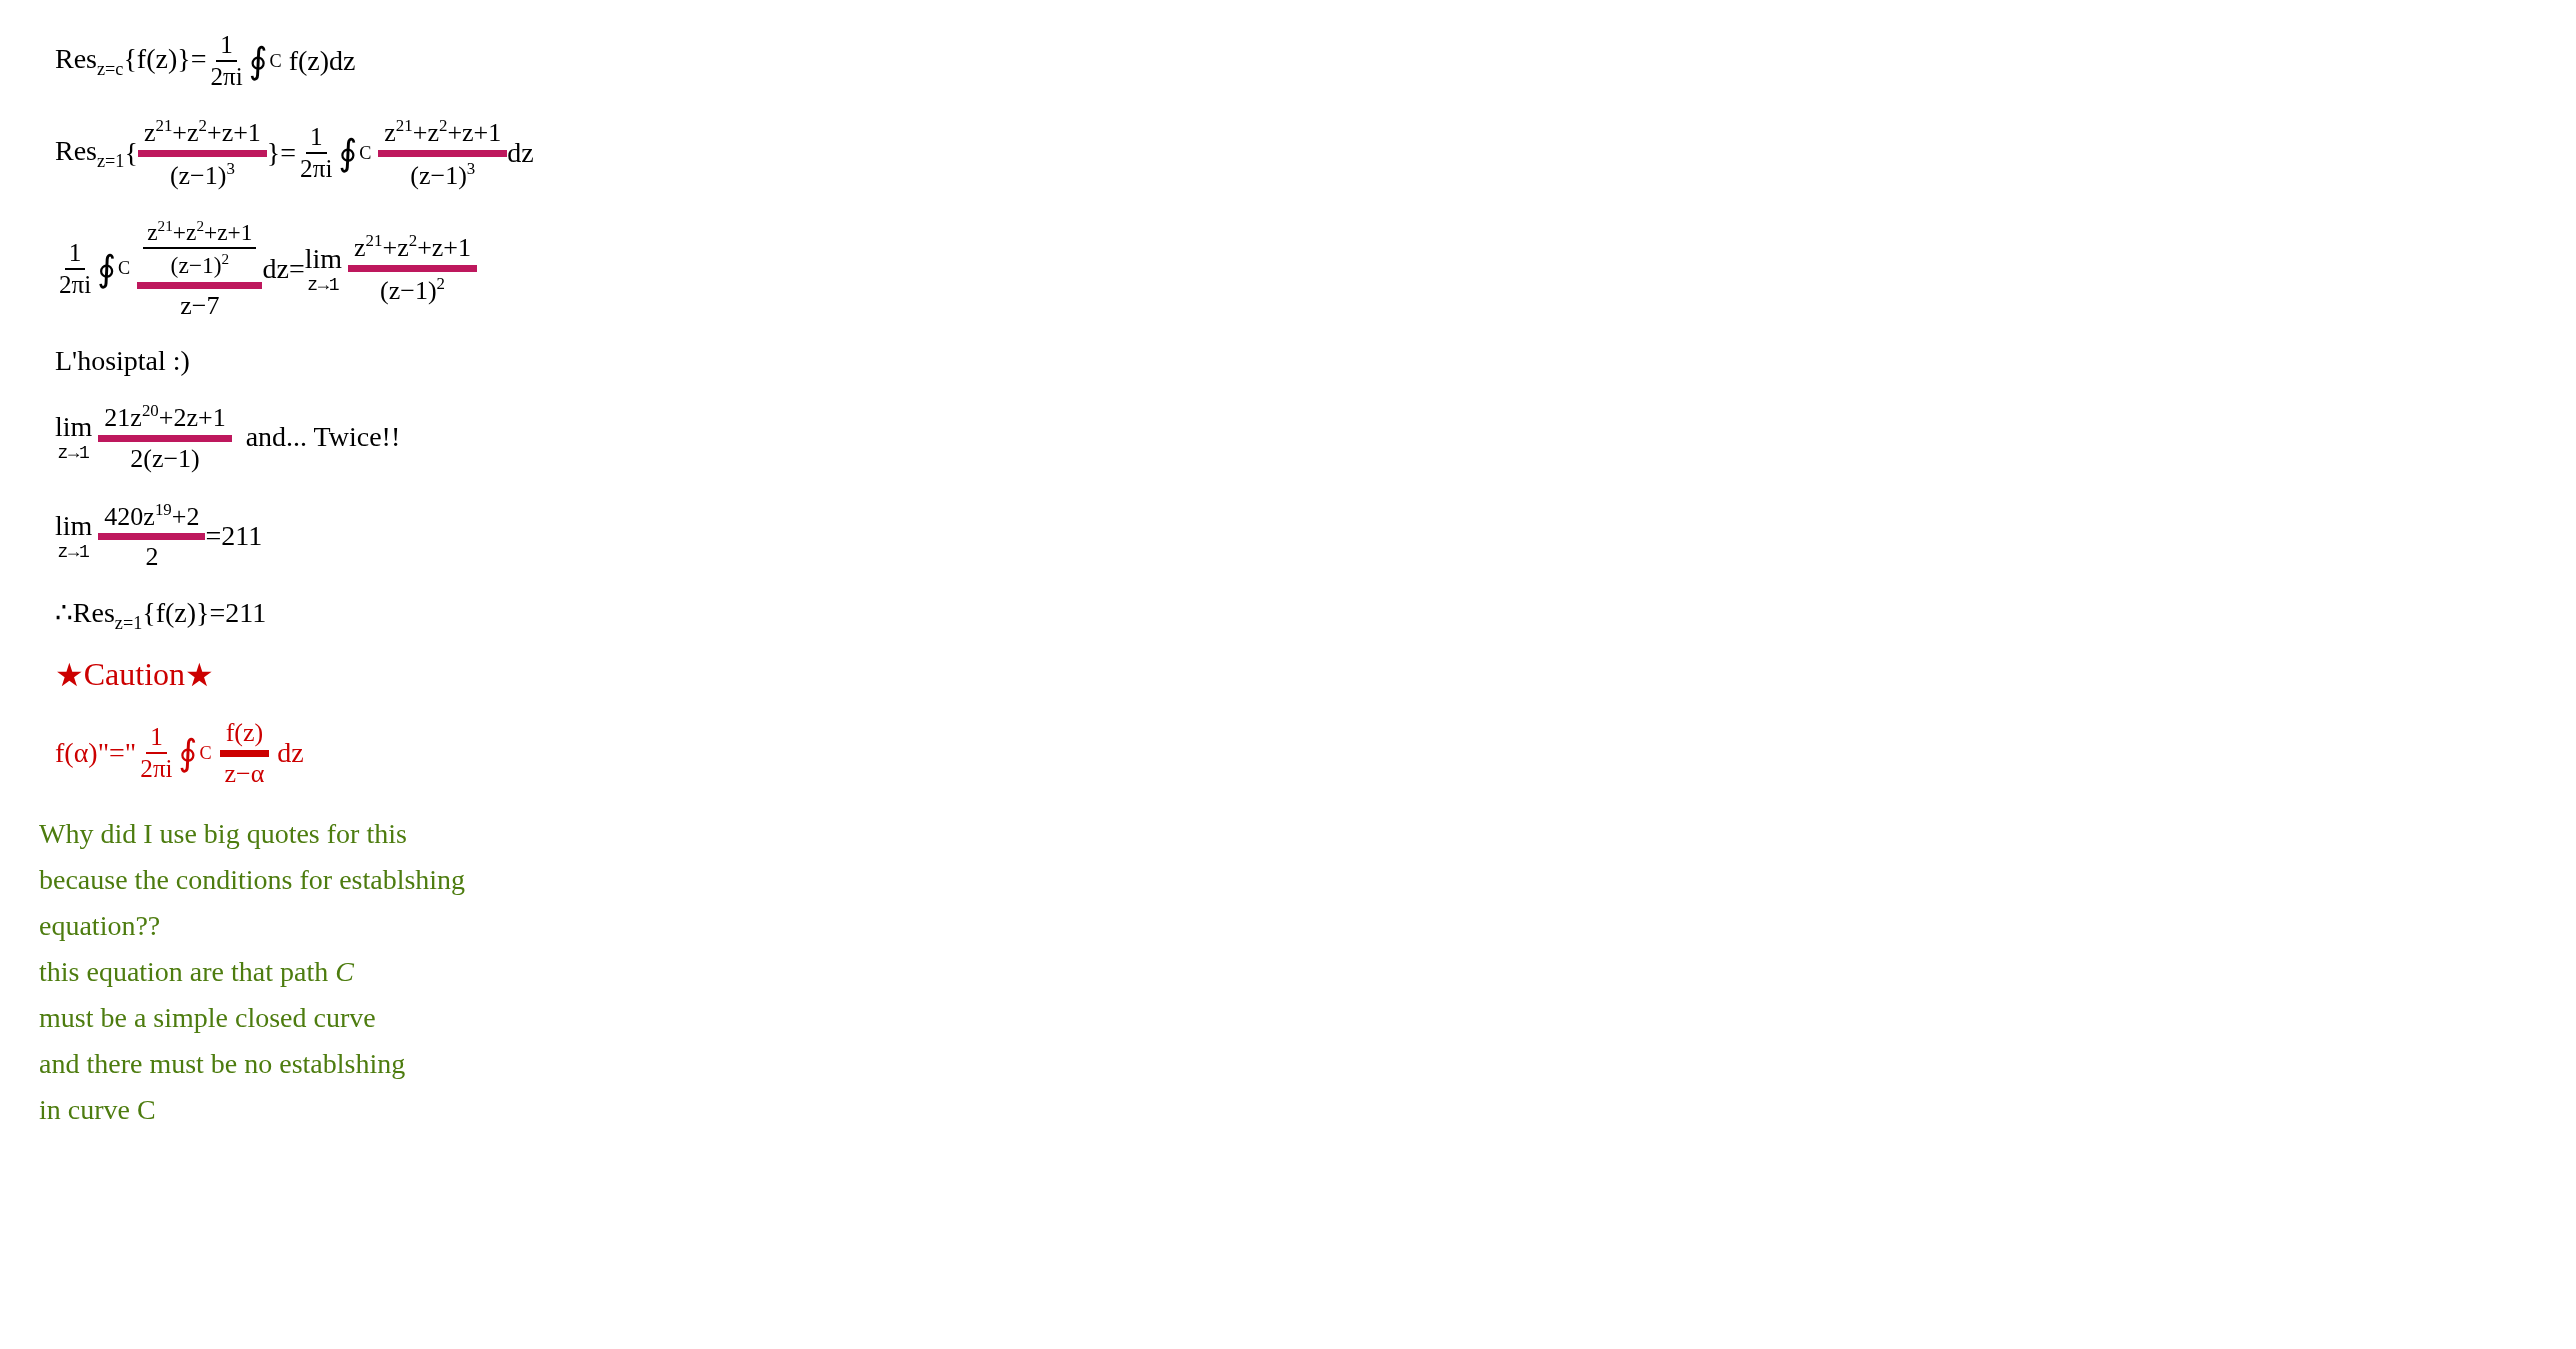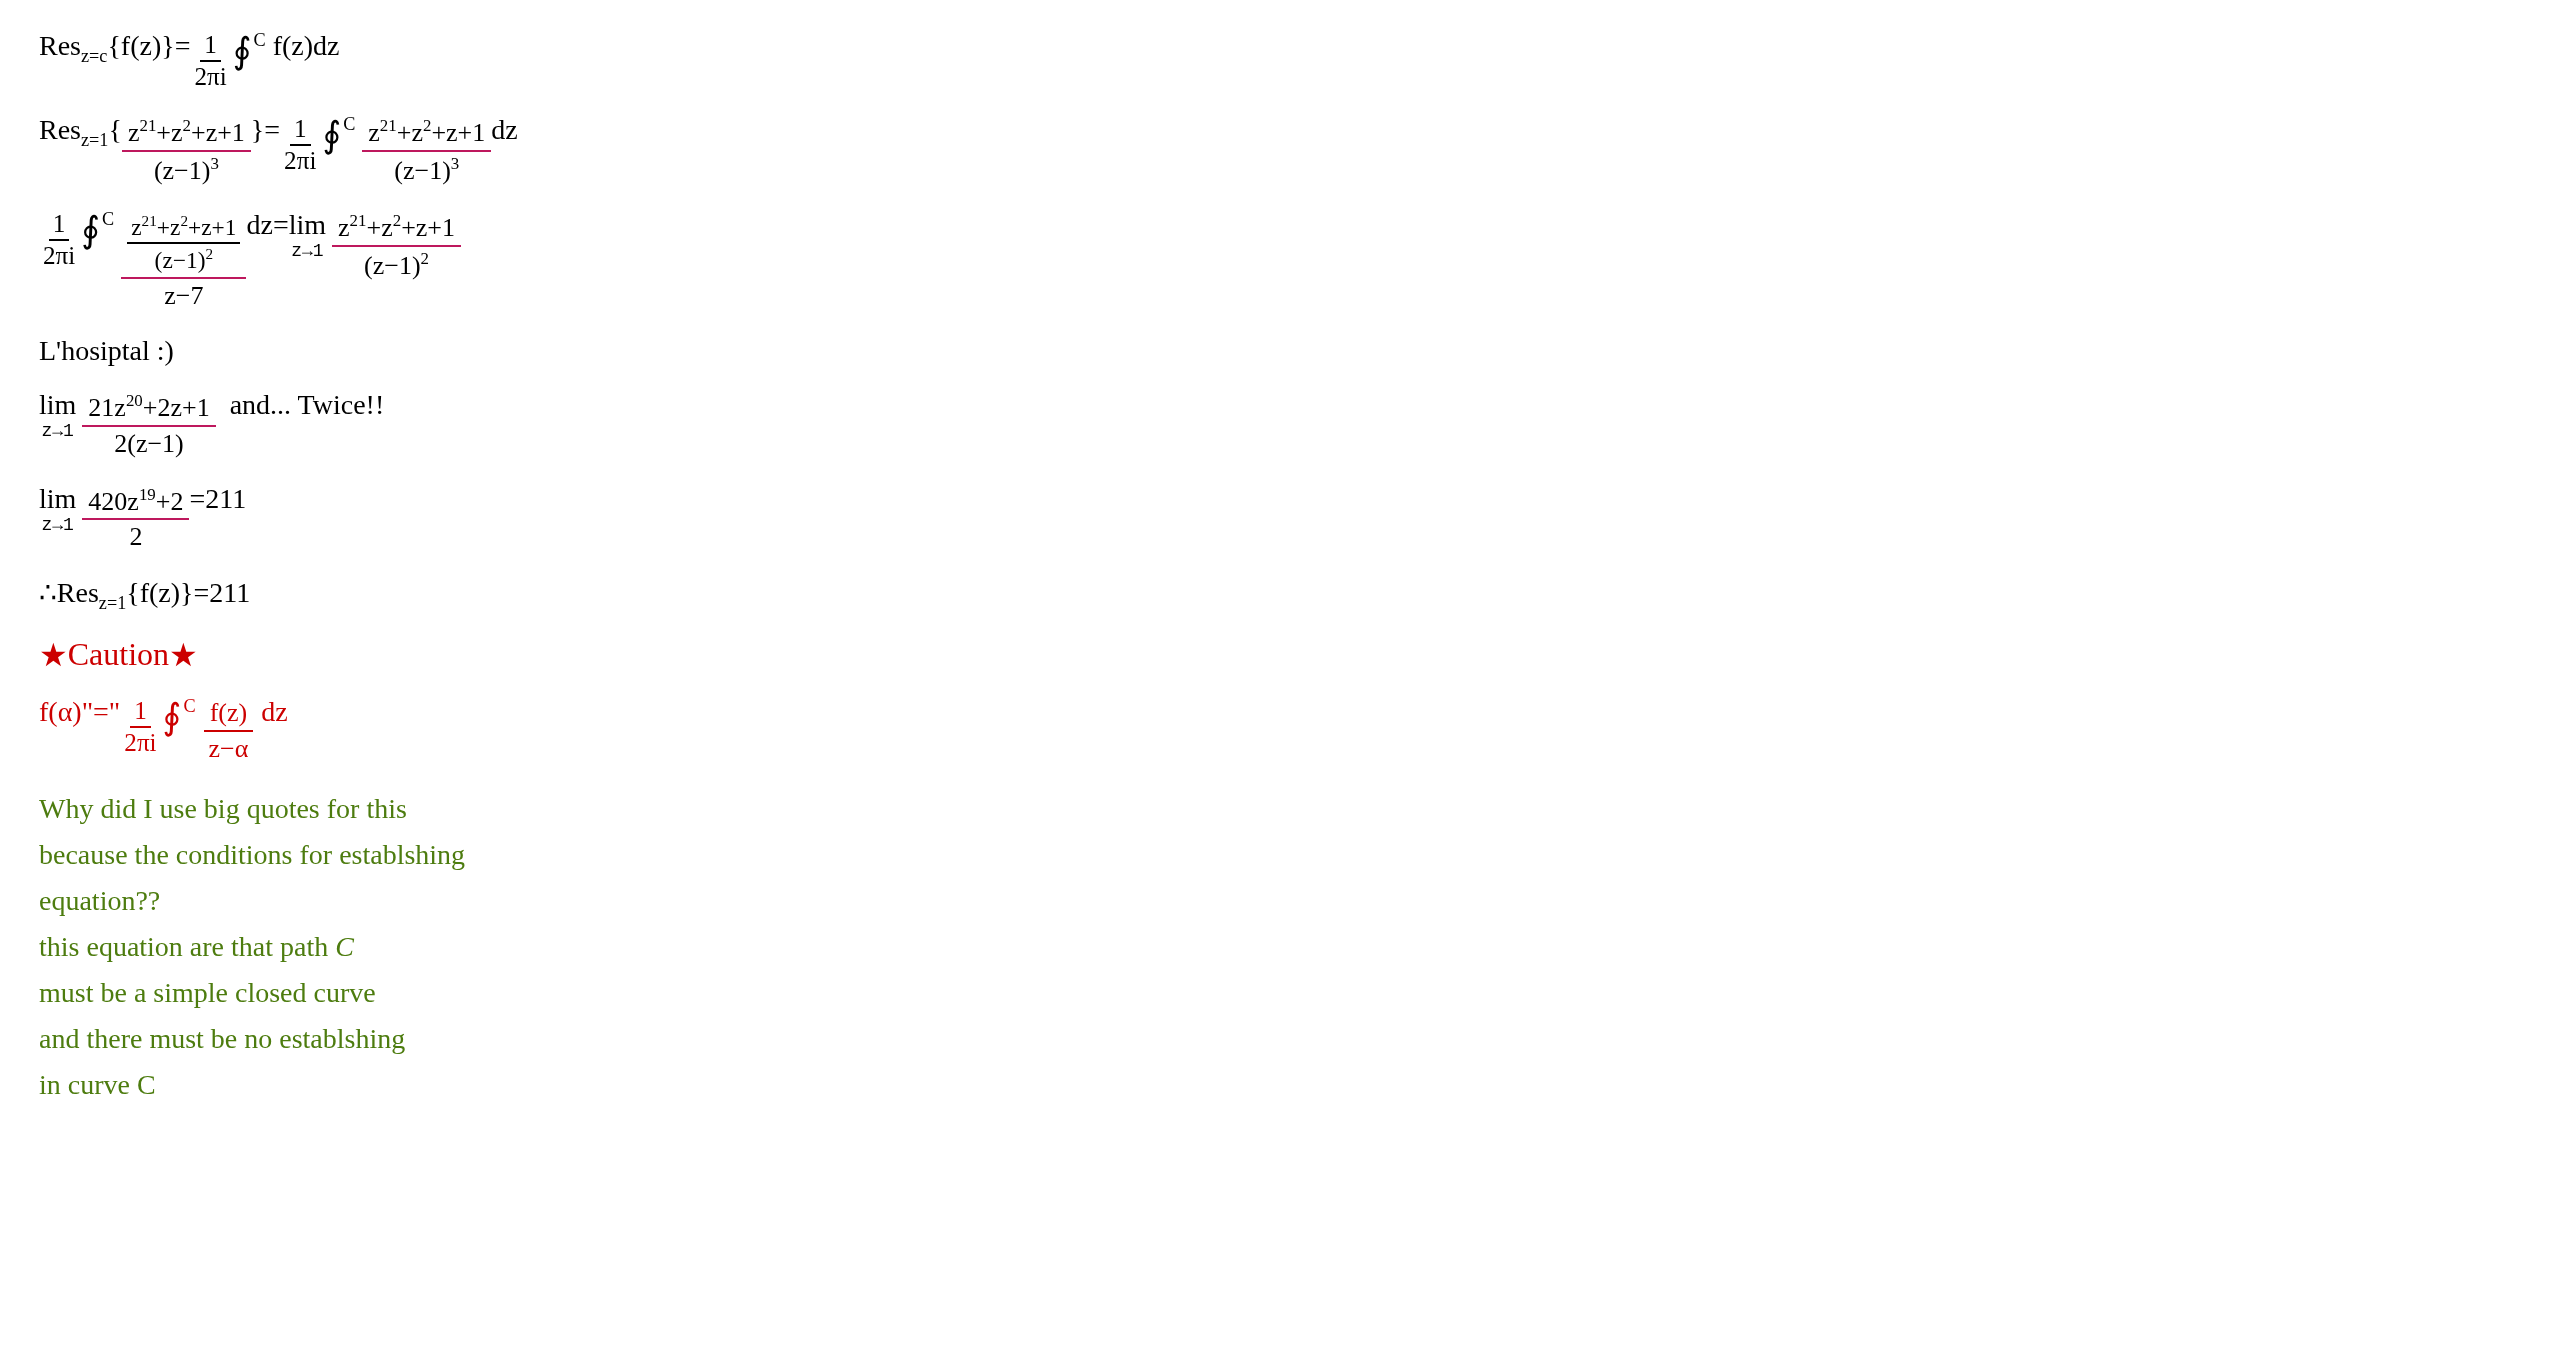--- a/index.html
+++ b/index.html
@@ -13,23 +13,24 @@
       font-family: 'Times New Roman', Times, serif;
       font-size: 28px;
       color: #000000;
       padding: 30px 39px;
       width: 2576px;
       min-height: 1349px;
     }
 
     .math-line {
       display: flex;
-      align-items: flex-start;
+      align-items: center;
       margin-bottom: 8px;
       flex-wrap: wrap;
+      margin-left: 16px;
     }
 
     .contour {
       font-size: 36px;
       vertical-align: middle;
       margin: 0 2px;
     }
 
     sup {
       font-size: 0.65em;
@@ -73,21 +74,21 @@
 
     .big-frac {
       display: inline-flex;
       flex-direction: column;
       align-items: center;
       vertical-align: middle;
       font-size: 26px;
     }
 
     .big-frac .num {
-      border-bottom: 2px solid #be185d;
+      border-bottom: 7px solid #be185d;
       padding: 2px 6px;
       text-align: center;
     }
 
     .big-frac .den {
       padding: 2px 6px;
       text-align: center;
     }
 
     .inline-frac {

